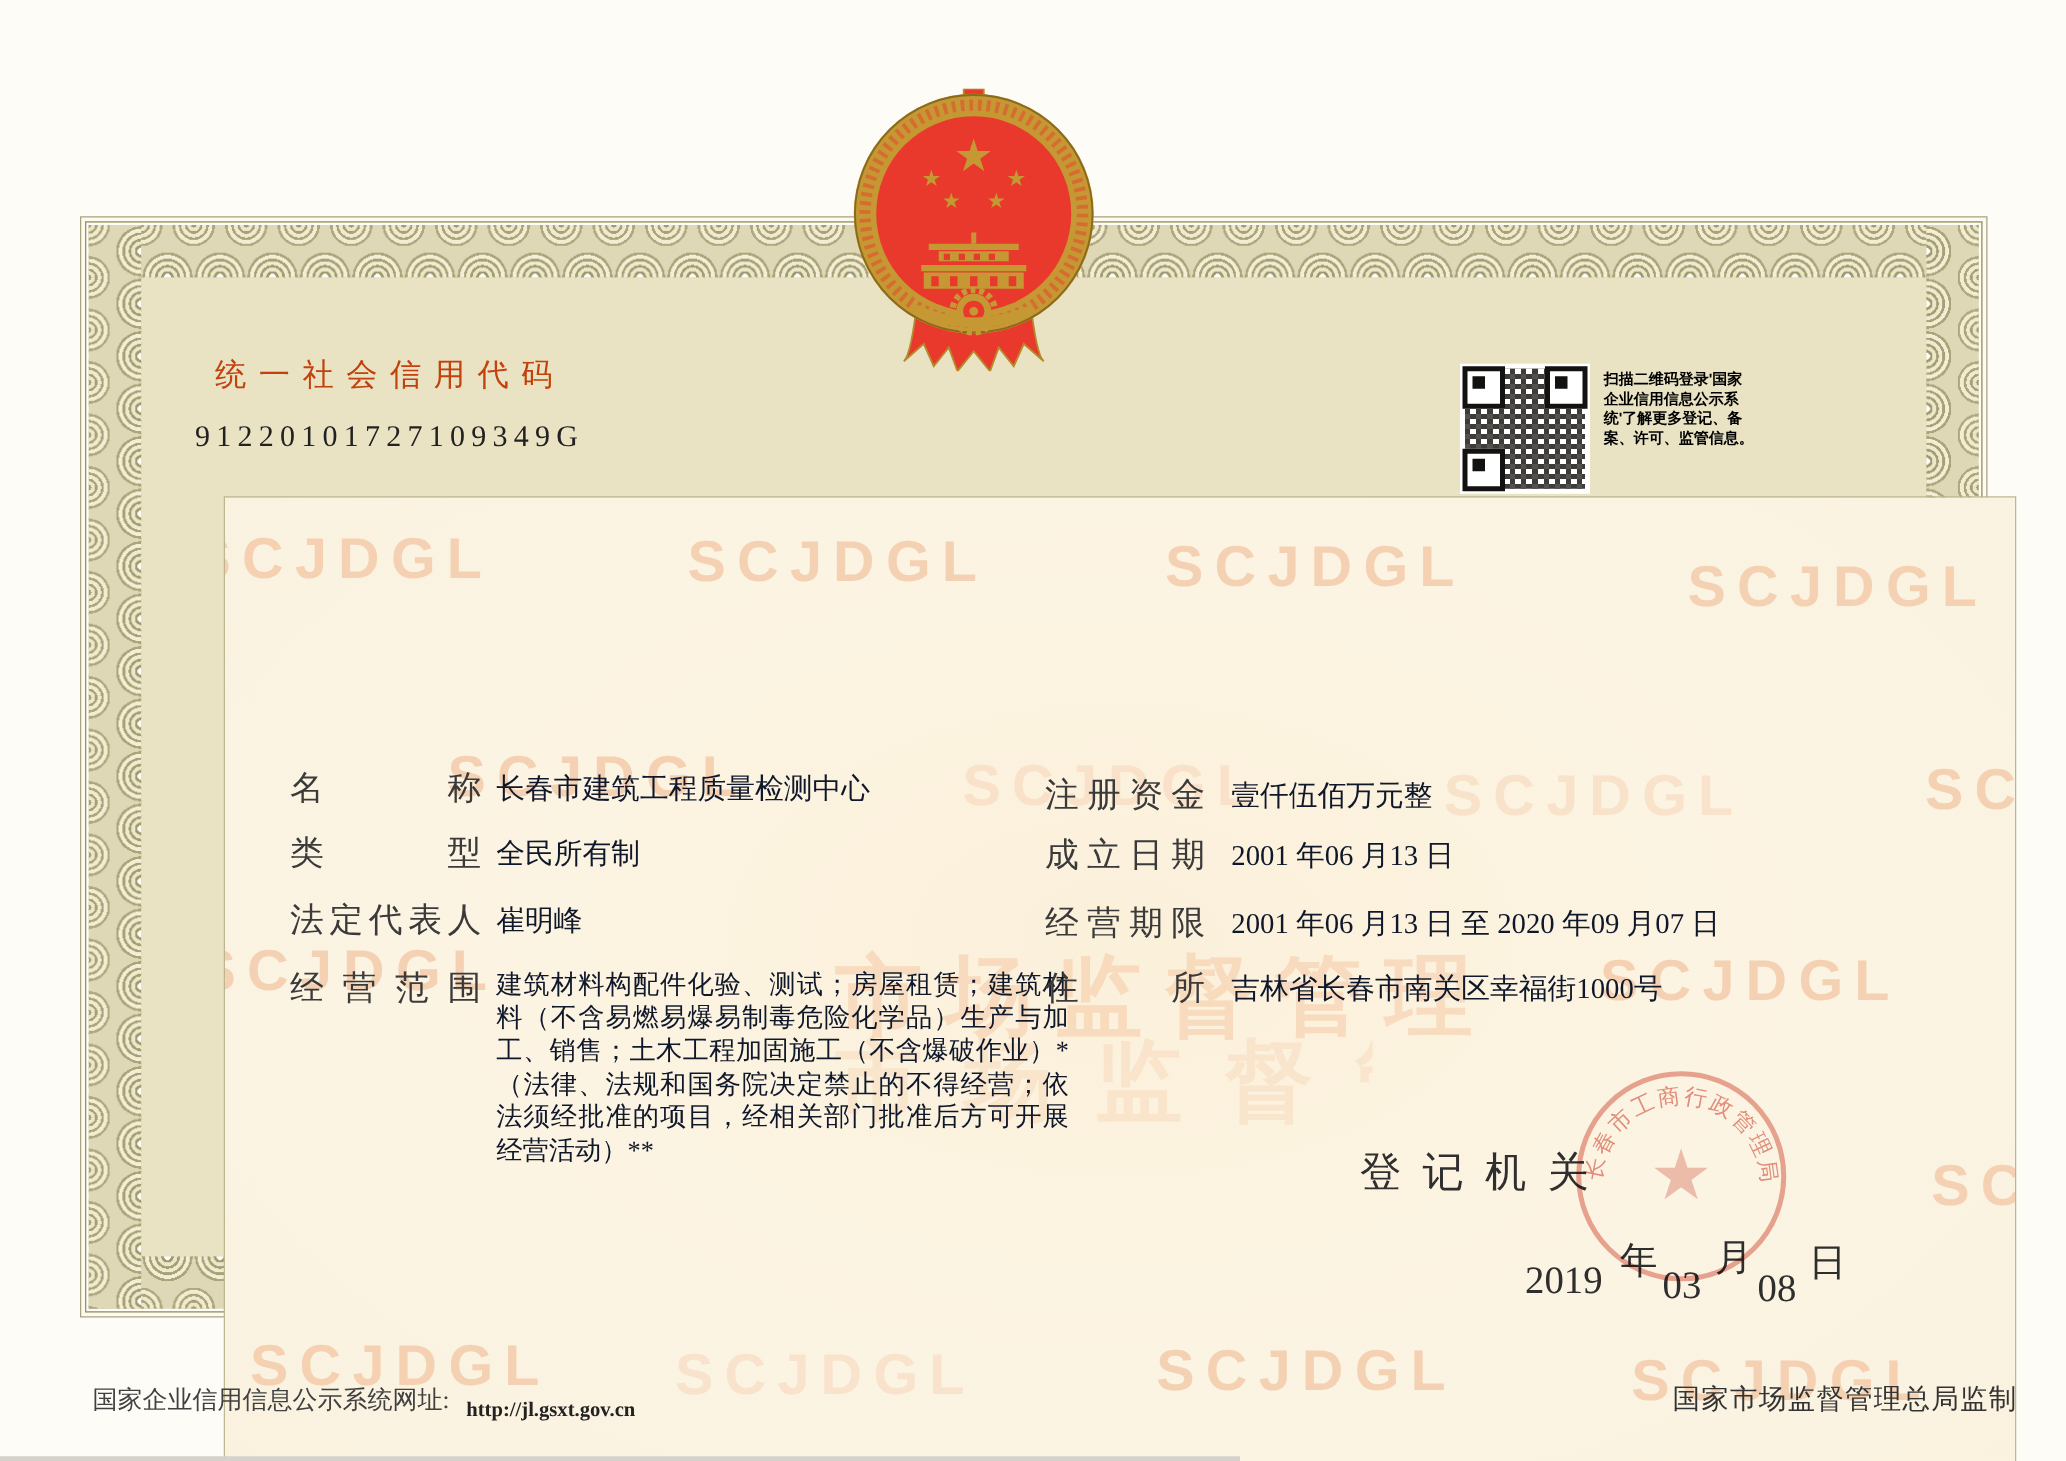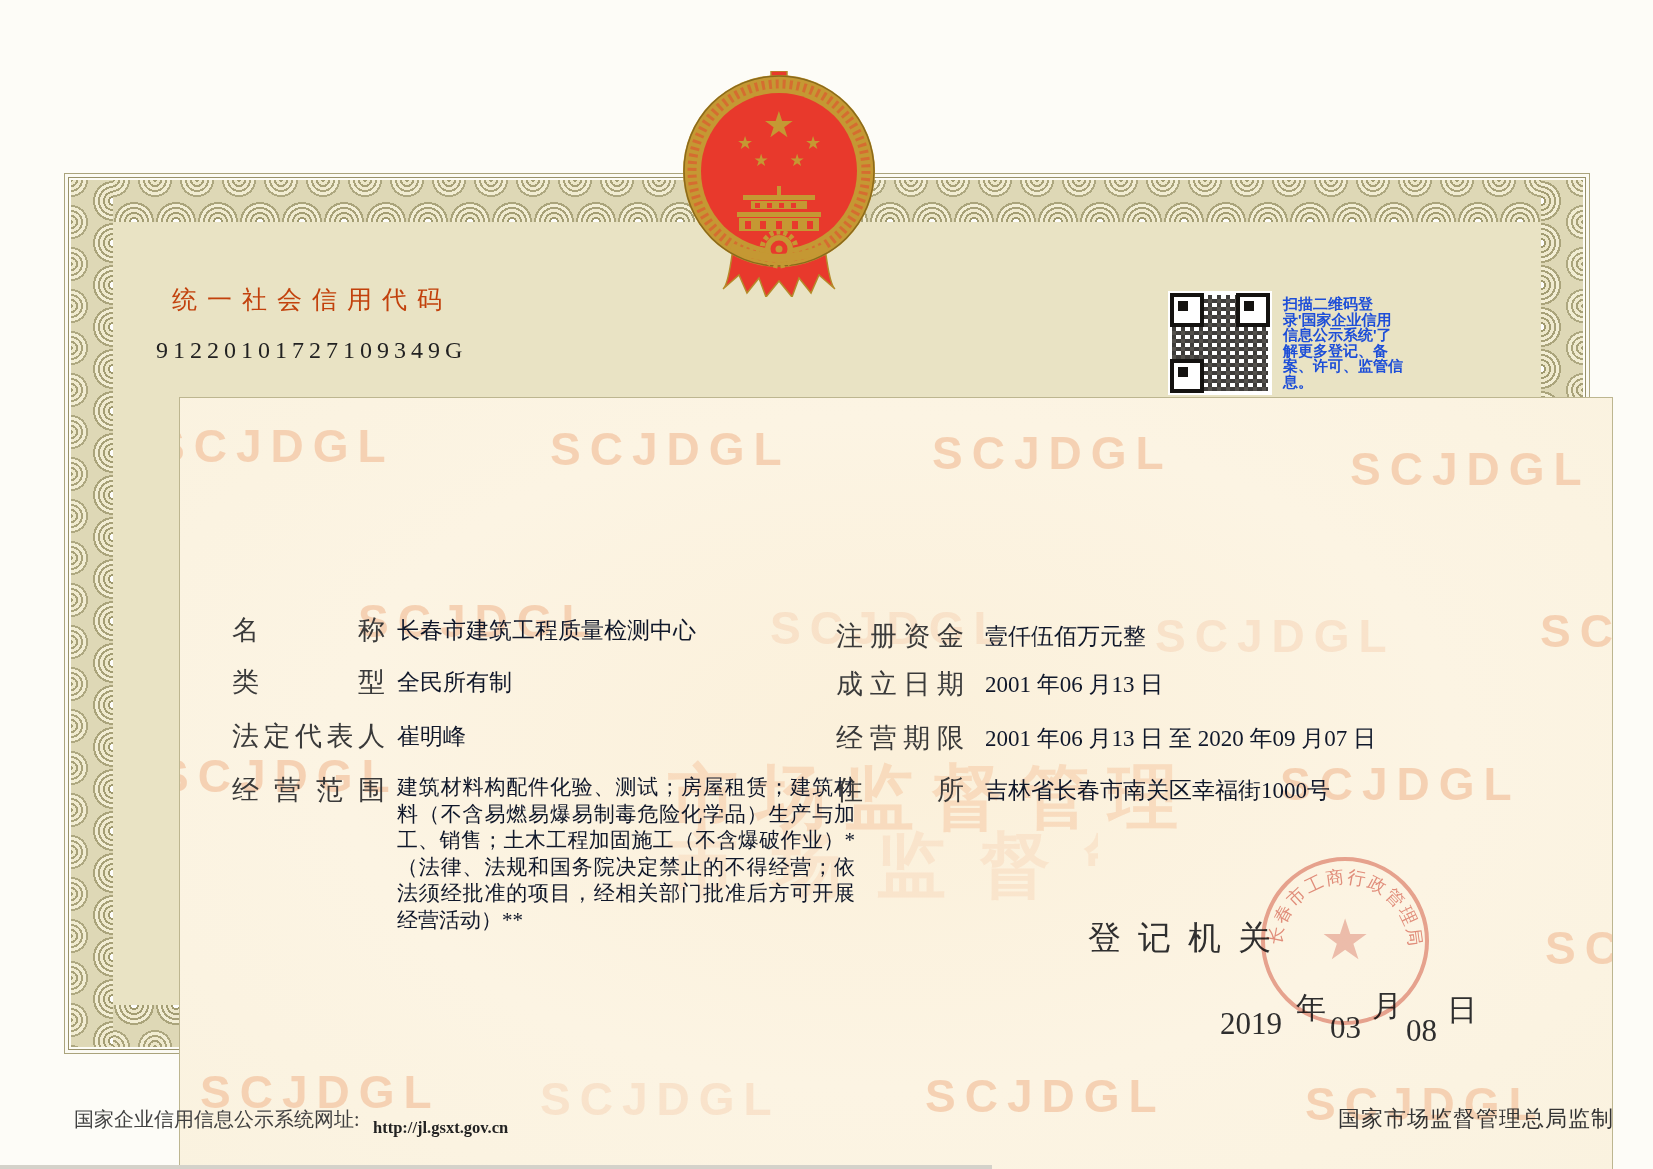--- a/index.html
+++ b/index.html
@@ -58,22 +58,22 @@
   .qr{position:absolute;left:1170px;top:293px;width:100px;height:100px;background:#fff;
       box-shadow:0 0 0 2px #fff;}
   .qr .mesh{position:absolute;inset:2px;
       background-image:
         repeating-linear-gradient(0deg,#1d1b18 0 4px,transparent 4px 8px),
         repeating-linear-gradient(90deg,#1d1b18 0 4px,transparent 4px 9px);
       background-blend-mode:screen;opacity:.85;}
   .finder{position:absolute;width:26px;height:26px;border:4px solid #141210;background:#fff;}
   .finder::before{content:"";position:absolute;left:4px;top:4px;width:10px;height:10px;background:#141210;}
   .finder.tl{left:0;top:0;} .finder.tr{right:0;top:0;} .finder.bl{left:0;bottom:0;}
-  .qr-caption{position:absolute;left:1283px;top:296px;width:122px;font-size:15px;line-height:15.5px;
-              color:#1d4ed8;font-weight:bold;}
+  .qr-caption{position:absolute;left:1283px;top:296px;width:122px;font-size:12px;line-height:15.5px;
+              color:#000000;font-weight:bold;}
 
   
   .row{position:absolute;display:flex;align-items:flex-start;}
   .jlabel{display:inline-flex;justify-content:space-between;font-size:27px;color:#3a3a3a;flex:none;}
   .w153{width:153px;} .w128{width:128px;}
   .val{font-family:"Liberation Serif",serif;font-size:23px;color:#0f172a;margin-left:12px;margin-top:3px;}
   .row.right .val{margin-left:21px;}
   .val.scope{font-size:21px;line-height:26.5px;width:458px;text-align:justify;margin-top:2px;}
 
   .registry-label{position:absolute;left:1088px;top:916px;font-size:33px;letter-spacing:17px;color:#2f2f2f;

